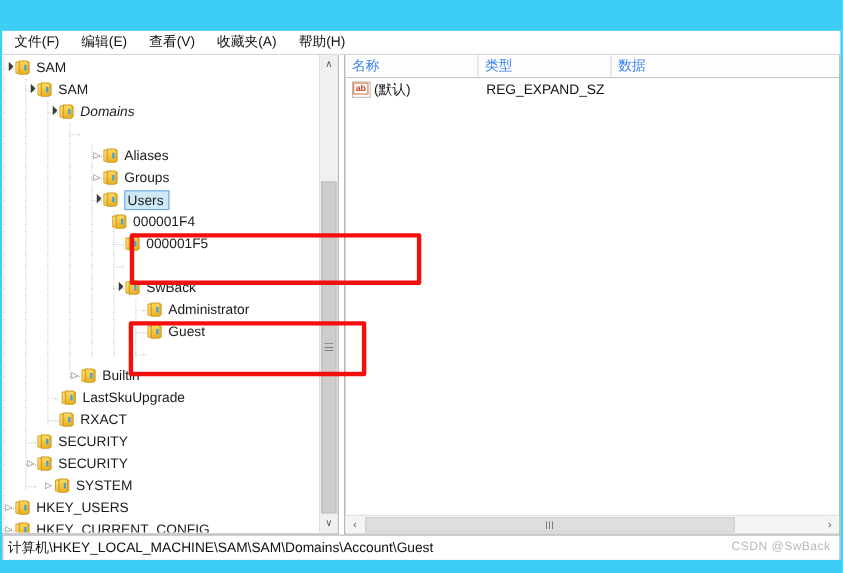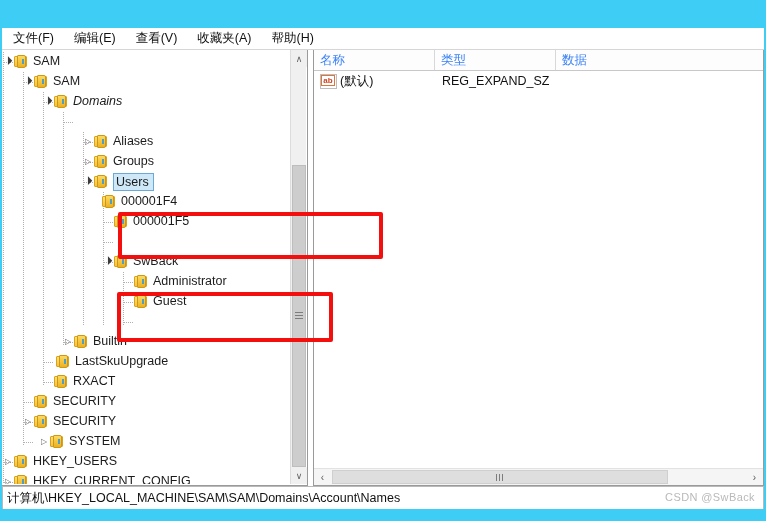--- a/index.html
+++ b/index.html
@@ -282,21 +282,21 @@
         <div class="arr l">‹</div>
         <div class="thumb">
           <span class="grip"></span>
         </div>
         <div class="arr r">›</div>
       </div>
     </div>
   </div>
 
   <div class="statusbar">
-    <div class="status-text">计算机\HKEY_LOCAL_MACHINE\SAM\SAM\Domains\Account\Names</div>
+    <div class="status-text">计算机\HKEY_LOCAL_MACHINE\SAM\SAM\Domains\Account\Guest</div>
     <div class="watermark">CSDN @SwBack</div>
   </div>
 
   <div id="annot-layer">
       <div class="redbox" style="left: 118px; top: 212px; width: 265px; height: 47px; border-color: rgb(244, 15, 15);"></div>
       <div class="redbox" style="left: 117px; top: 292px; width: 216px; height: 50px; border-color: rgb(244, 15, 15);"></div>
     </div>
 </div>
 
 </body></html>

